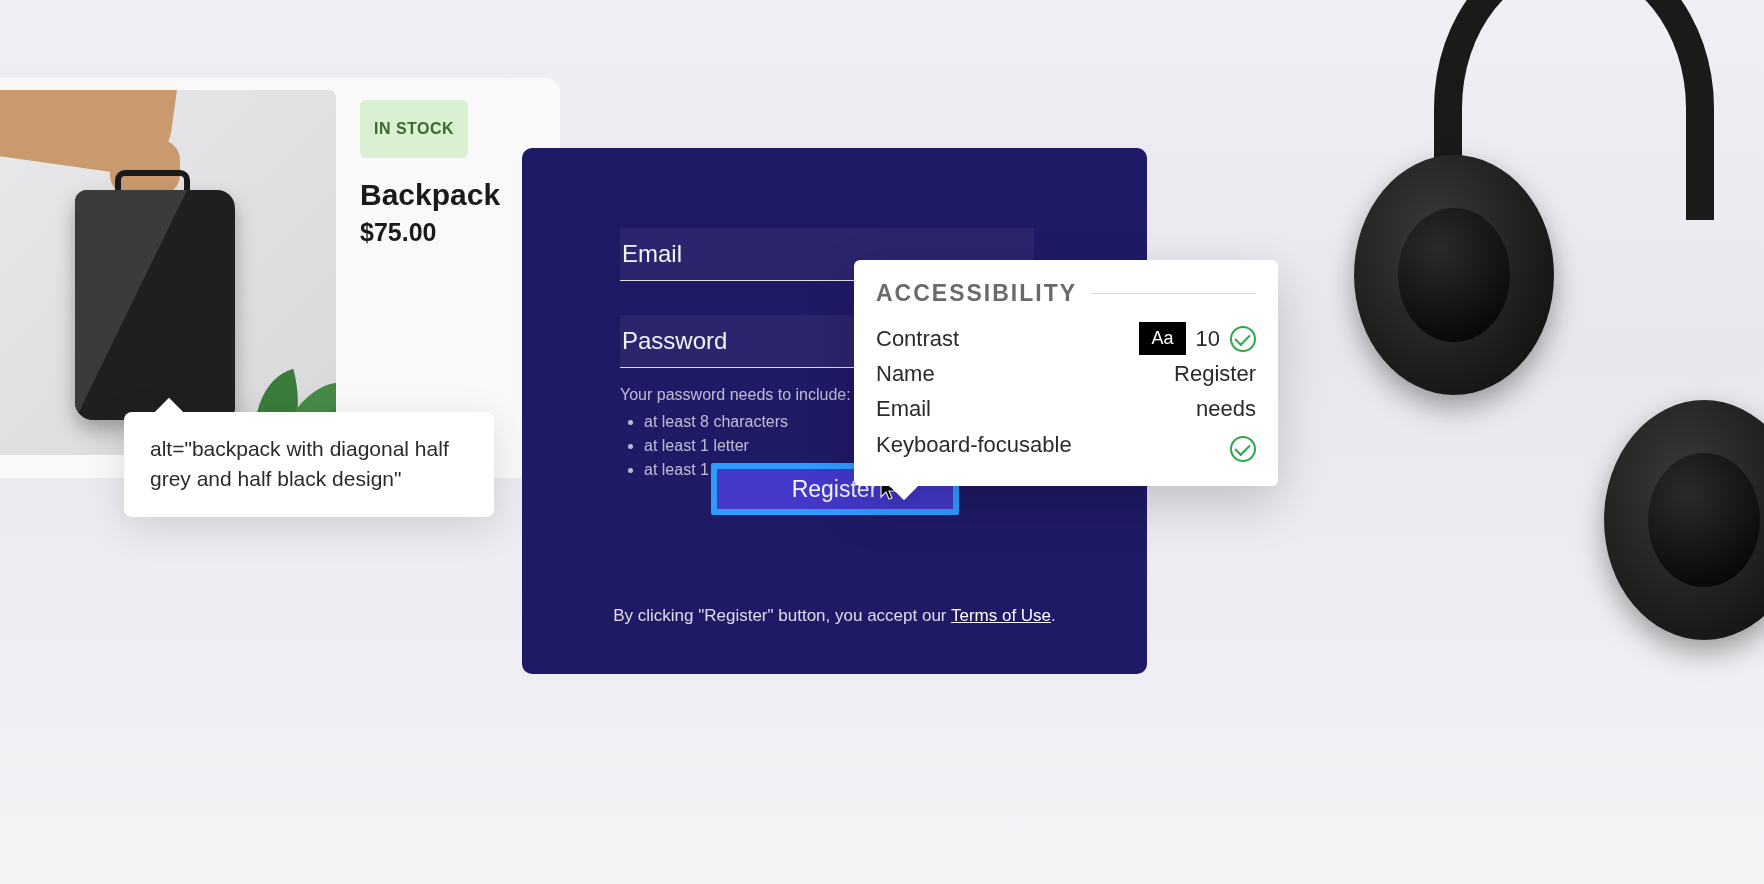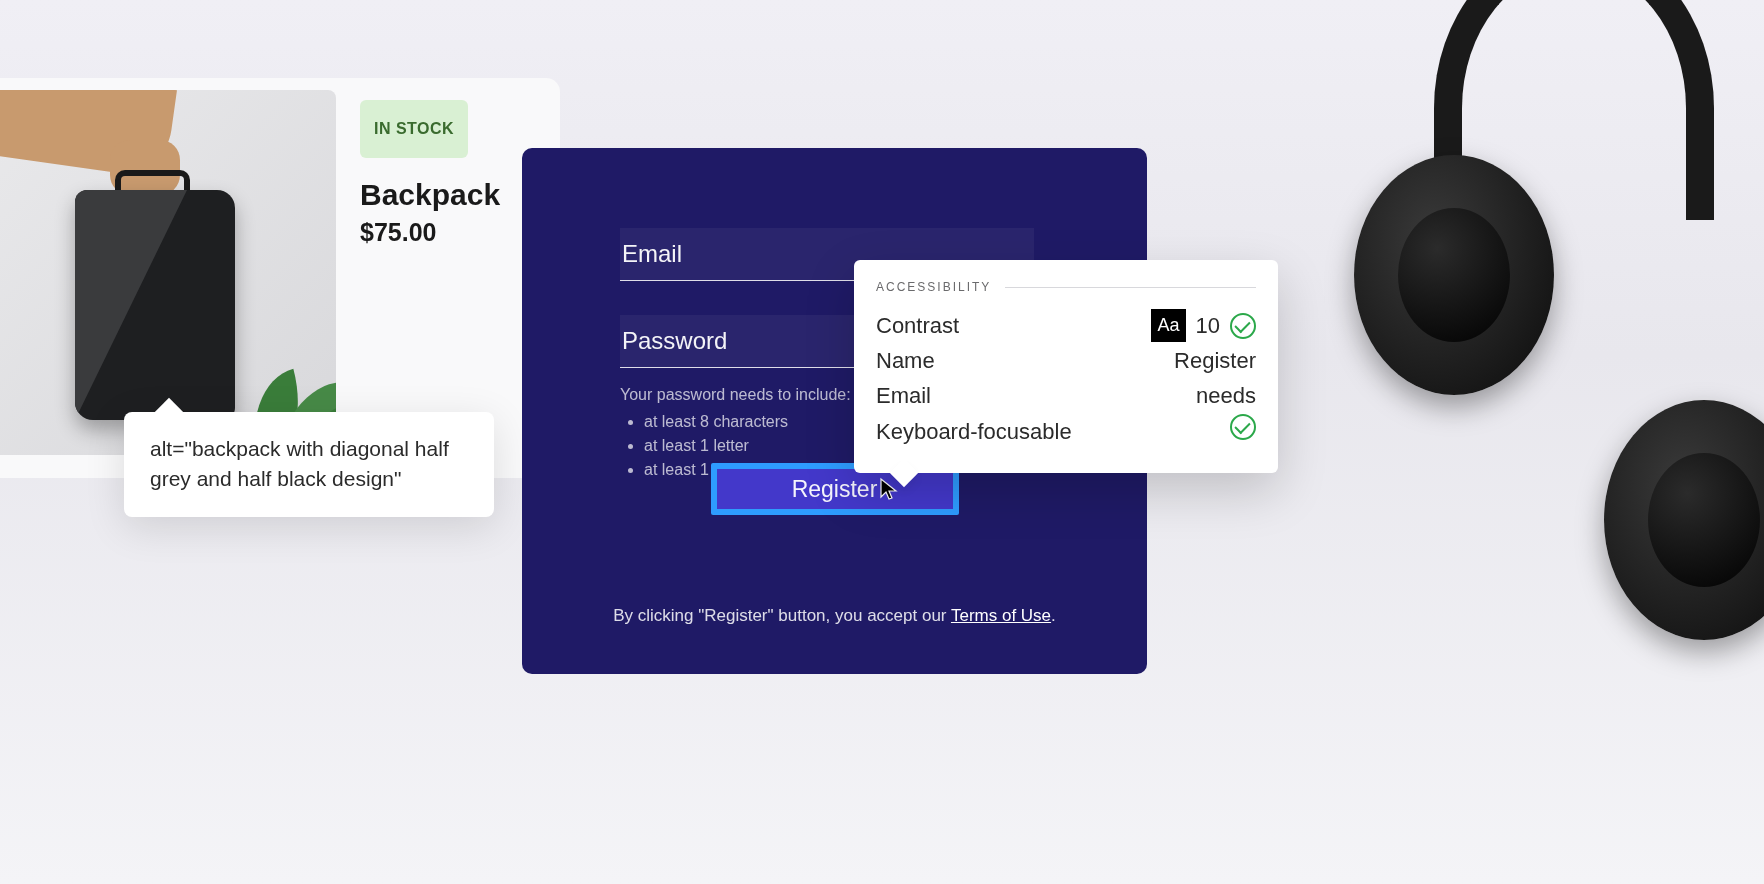--- a/index.html
+++ b/index.html
@@ -244,45 +244,45 @@
     transform: rotate(45deg);
     box-shadow: 4px 4px 10px rgba(0,0,0,0.06);
   }
   .a11y-header {
     display: flex;
     align-items: center;
     gap: 14px;
     margin-bottom: 14px;
   }
   .a11y-title {
-    font-size: 12px;
+    font-size: 23px;
     letter-spacing: 2px;
     color: #6a6a6c;
-    font-weight: 400;
+    font-weight: 700;
   }
   .a11y-title-line {
     flex: 1;
     height: 1px;
     background: #d8d8dc;
   }
   .a11y-row {
     display: flex;
-    align-items: flex-start;
+    align-items: flex-end;
     justify-content: space-between;
     font-size: 22px;
     color: #2b2b2b;
     line-height: 1.6;
   }
   .a11y-right { display: flex; align-items: center; gap: 10px; }
   .aa-chip {
     background: #000;
     color: #fff;
     font-size: 18px;
     font-weight: 500;
-    padding: 2px 6px;
+    padding: 2px 12px;
     display: inline-block;
   }
   .check-icon {
     width: 26px; height: 26px;
     border: 2.5px solid #2ba84a;
     border-radius: 50%;
     position: relative;
     display: inline-block;
   }
   .check-icon::after {

